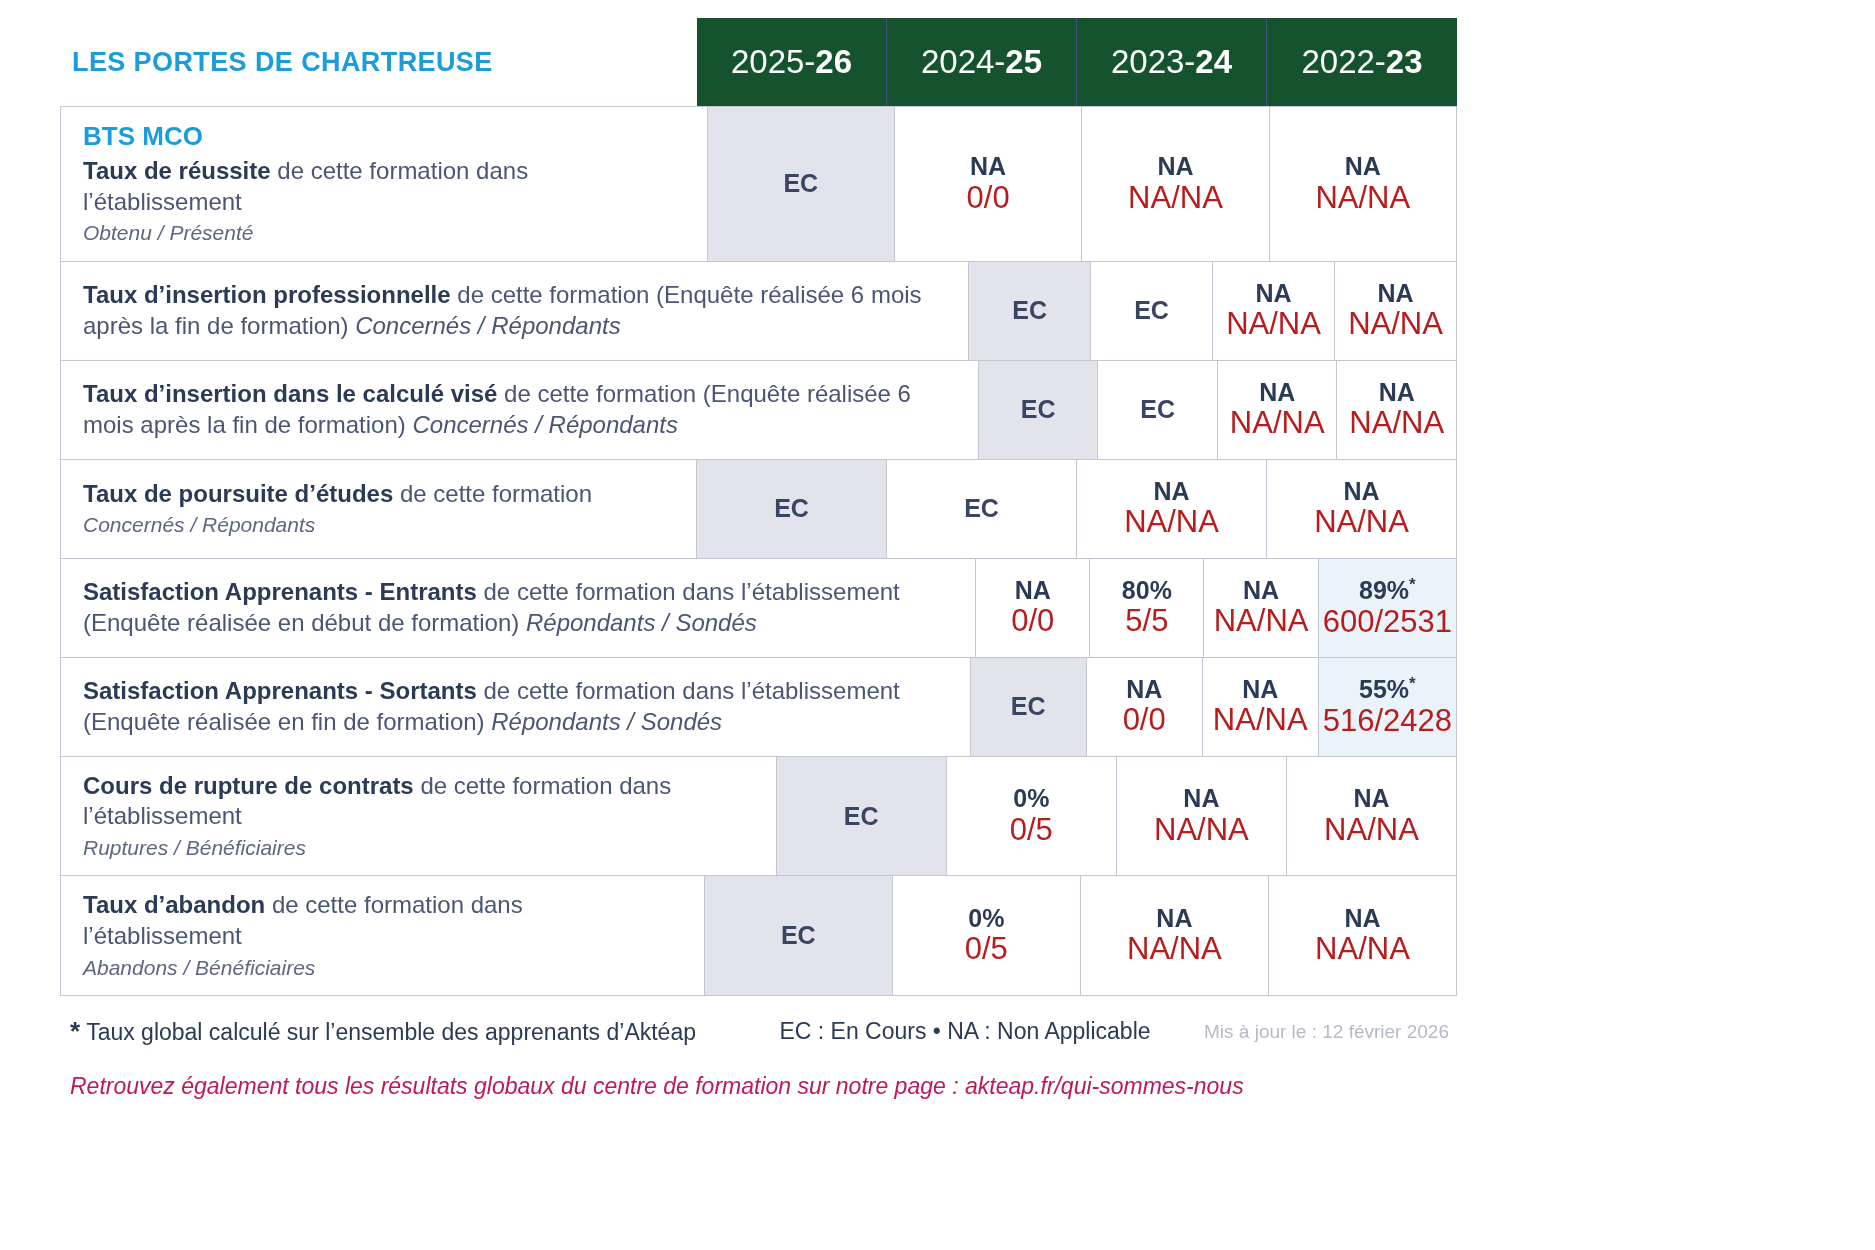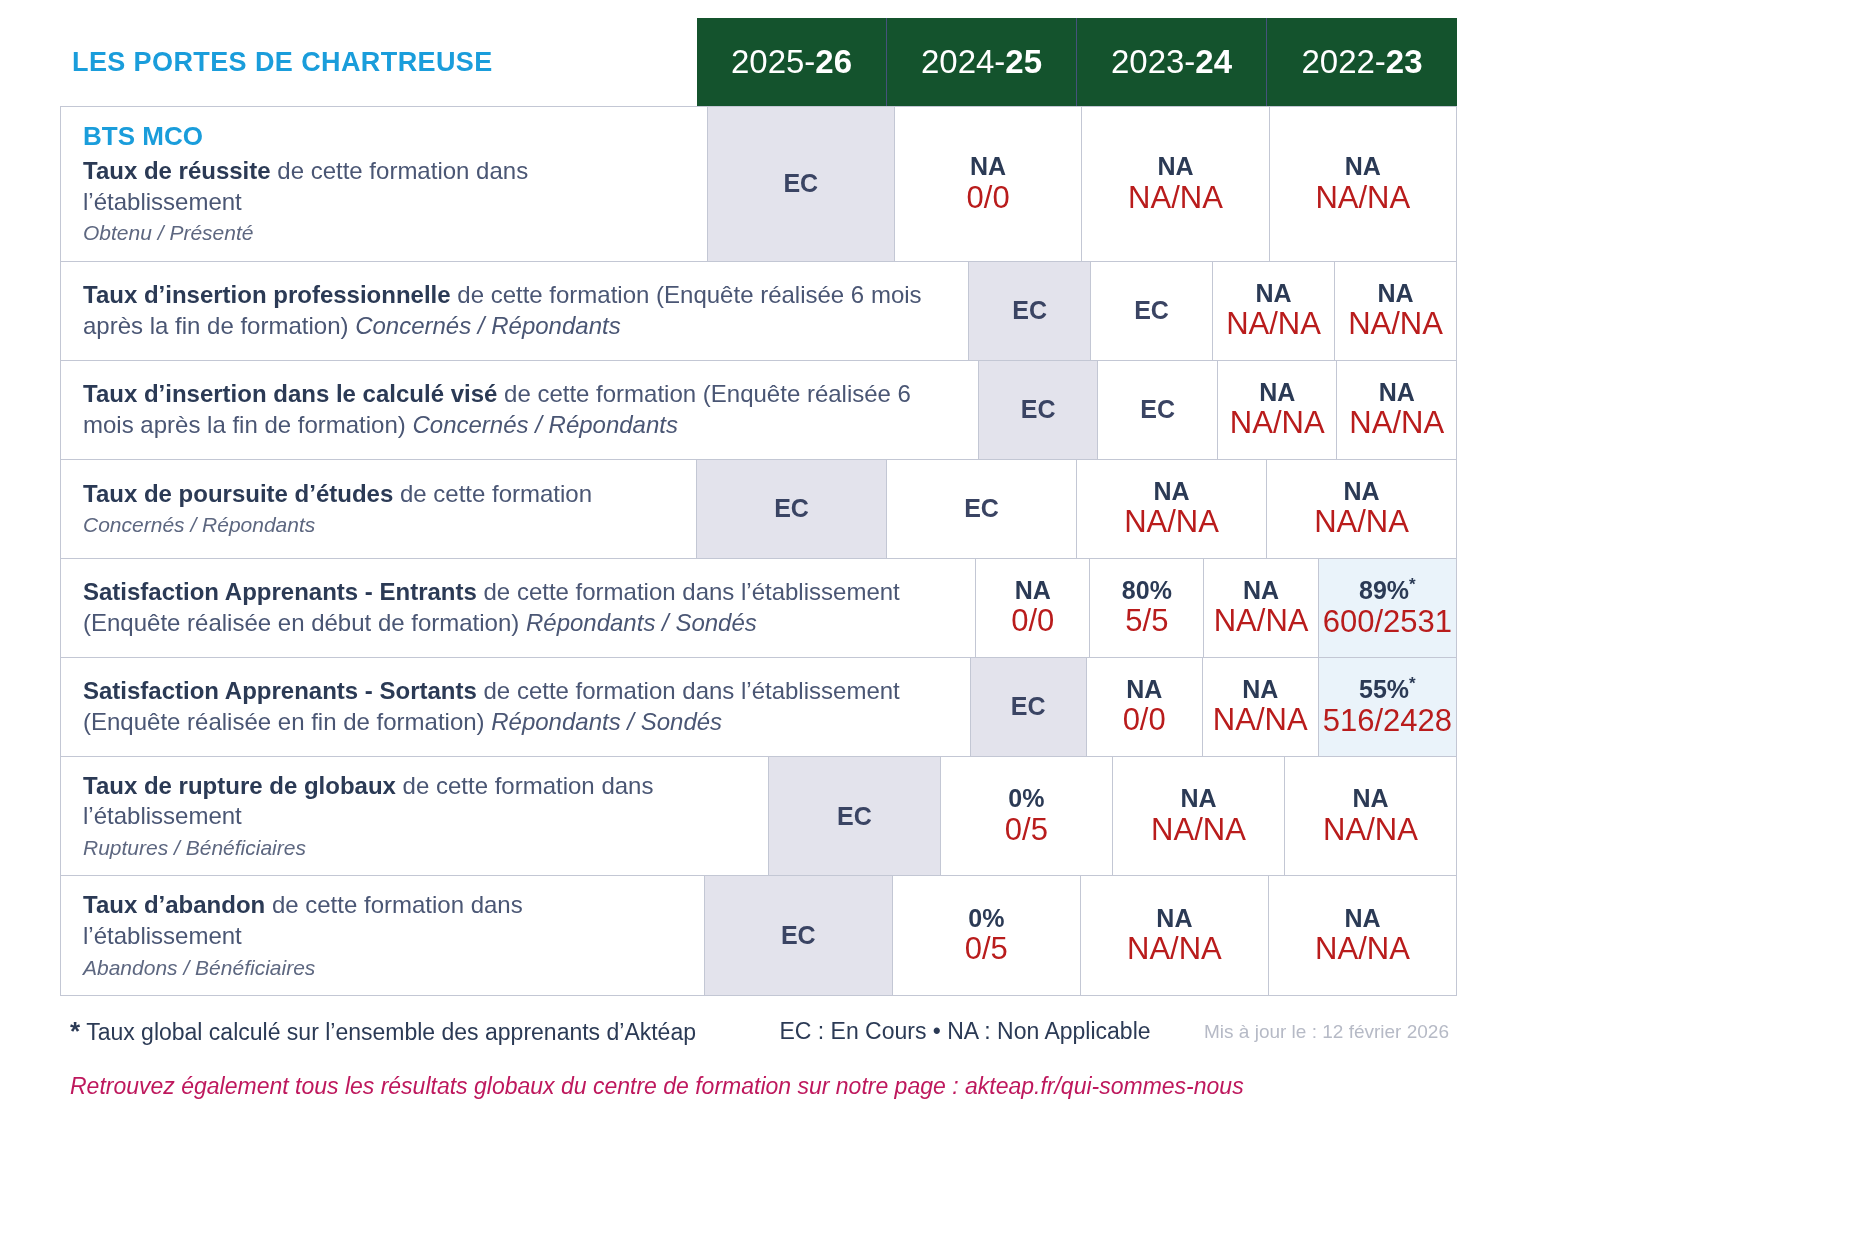--- a/index.html
+++ b/index.html
@@ -333,21 +333,21 @@
       </div>
       <div class="val-cell highlight">
         <div class="val-top"><span>55%</span><span class="star">*</span></div>
         <div class="val-bottom">516/2428</div>
       </div>
     </div>
 
     <div class="row">
       <div class="label-cell">
         <div class="label-main">
-          <b>Taux de rupture de globaux</b><span class="light"> de cette formation dans l’établissement</span>
+          <b>Cours de rupture de contrats</b><span class="light"> de cette formation dans l’établissement</span>
         </div>
         <div class="label-sub">Ruptures / Bénéficiaires</div>
       </div>
       <div class="val-cell shaded">
         <div class="val-single">EC</div>
       </div>
       <div class="val-cell">
         <div class="val-top">0%</div>
         <div class="val-bottom">0/5</div>
       </div>

